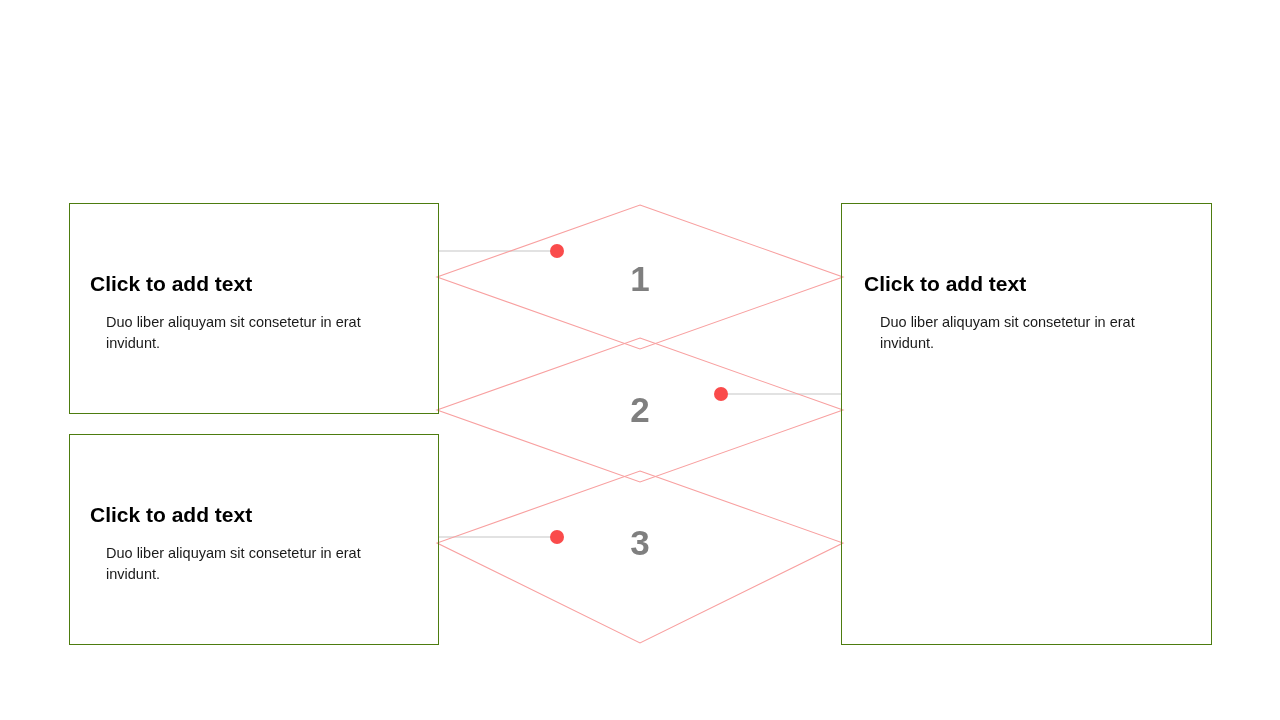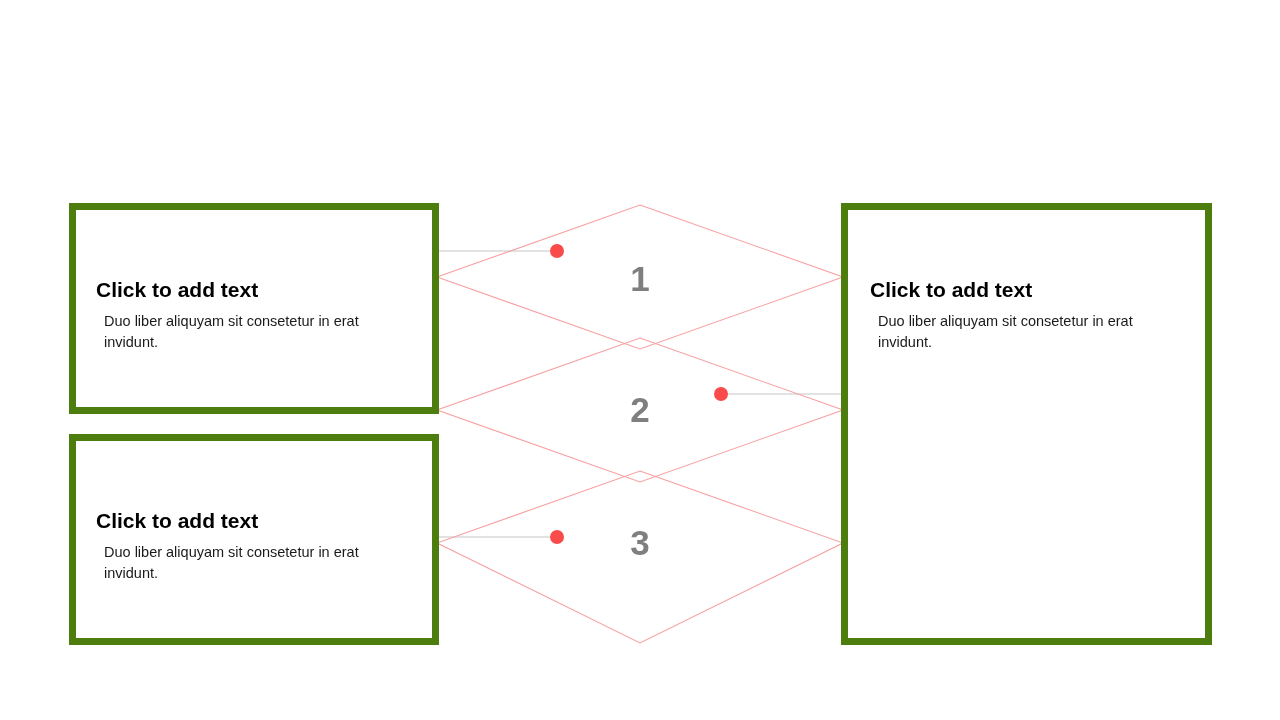--- a/index.html
+++ b/index.html
@@ -37,42 +37,42 @@
     left: 0;
     top: 0;
     width: 1280px;
     height: 720px;
   }
 
   
   .text-box {
     position: absolute;
     box-sizing: border-box;
-    border: 7px solid #4d7c0f;
+    border: 1px solid #4d7c0f;
     background: transparent;
     padding: 8px;
   }
   .tb-inner {
     position: absolute;
     left: 20px;
     right: 18px;
   }
   .tb-heading {
     font-size: 21px;
     font-weight: bold;
     color: #000000;
     line-height: 1.15;
     margin: 0 0 9px 0;
   }
   .tb-body {
     font-size: 14.5px;
     font-weight: normal;
     color: #1a1a1a;
     line-height: 1.45;
-    margin: 8px;
+    margin: 16px;
   }
 
   #box-left-top    { left: 69px;  top: 203px; width: 370px; height: 211px; }
   #box-left-bottom { left: 69px;  top: 434px; width: 370px; height: 211px; }
   #box-right       { left: 841px; top: 203px; width: 371px; height: 442px; }
 
   #box-left-top .tb-inner    { top: 68px; }
   #box-left-bottom .tb-inner { top: 68px; }
   #box-right .tb-inner       { top: 68px; left: 22px; right: 18px; }
 

